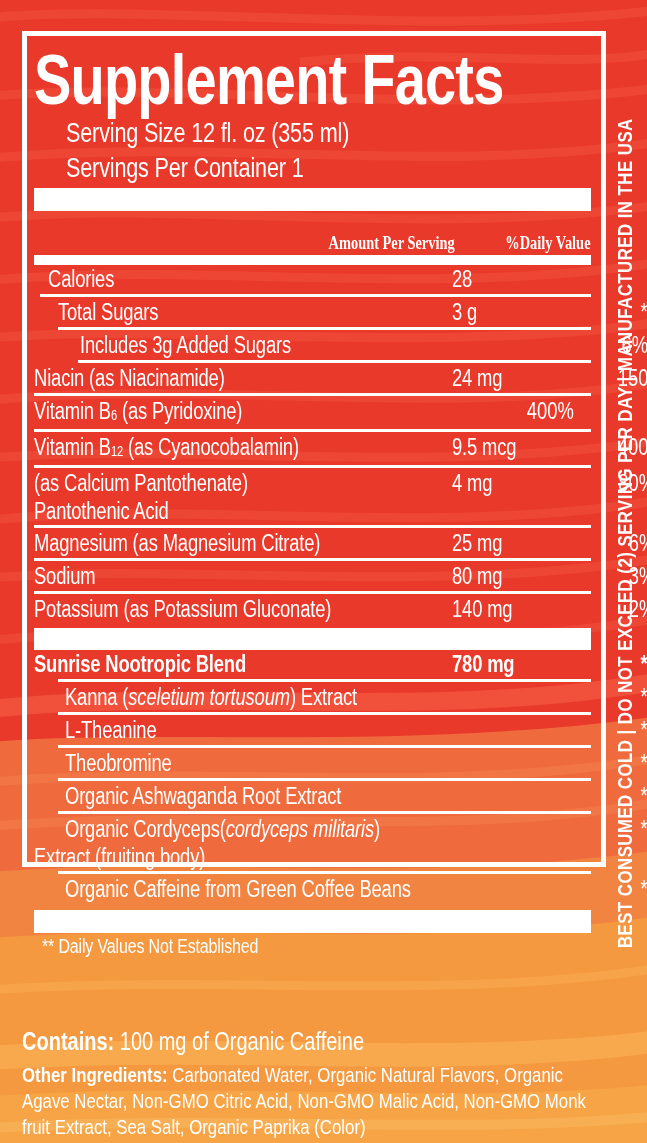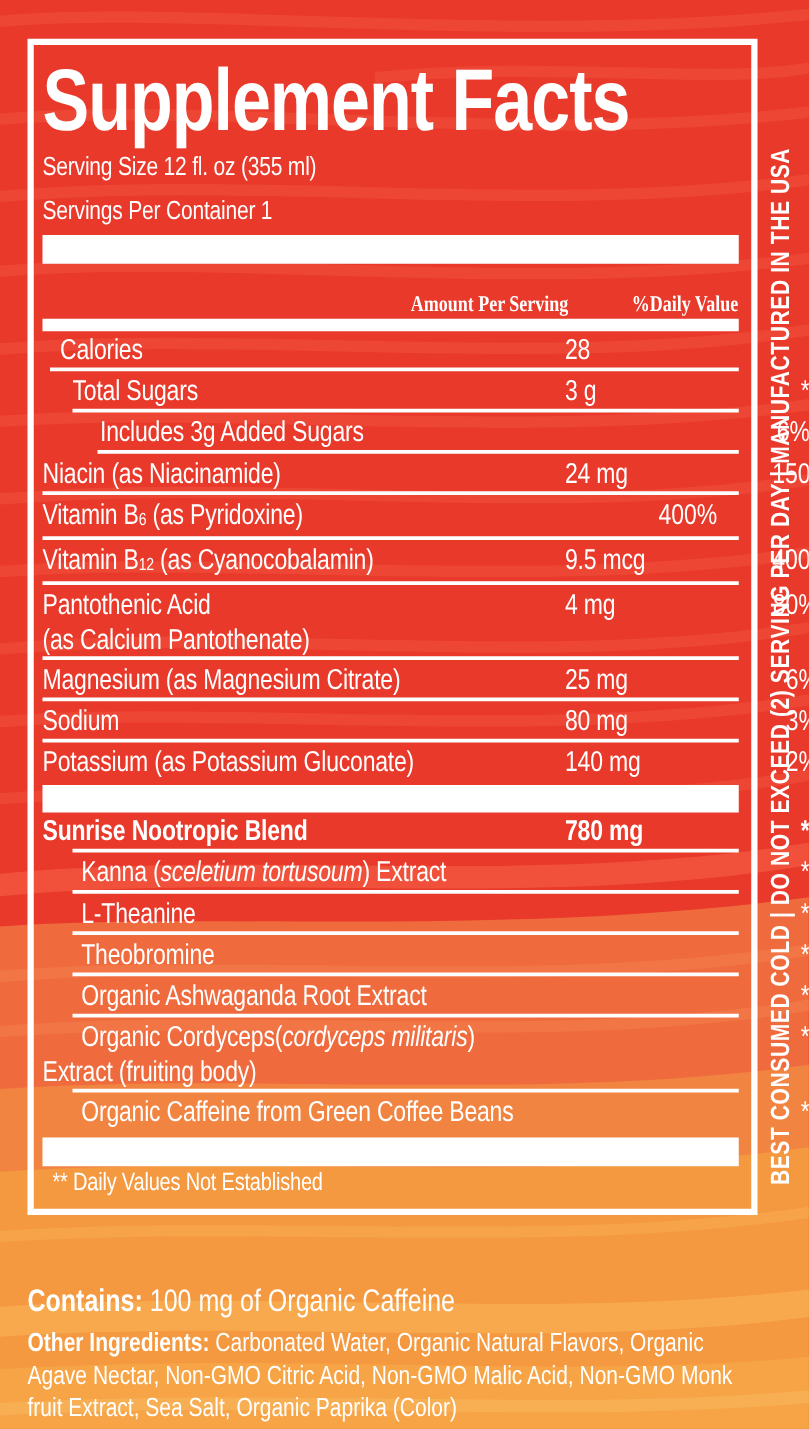--- a/index.html
+++ b/index.html
@@ -7,28 +7,28 @@
     width:647px;height:1143px;position:relative;overflow:hidden;
     font-family:"Liberation Sans",sans-serif;color:#fff;background:#E9392B;
   }
   svg.bg{position:absolute;left:0;top:0;z-index:0;}
 
   
   .cx{display:inline-block;transform:scaleX(0.8);transform-origin:0 50%;white-space:nowrap;letter-spacing:-0.2px;}
   .cxr{display:inline-block;transform:scaleX(0.8);transform-origin:100% 50%;white-space:nowrap;}
 
   .panel{
-    position:absolute;left:22px;top:31px;width:584px;height:941px;
+    position:absolute;left:22px;top:31px;width:584px;height:836px;
     border:5px solid #fff;box-sizing:border-box;z-index:2;
   }
   .inner{margin:0 10px 0 7px;position:relative;}
 
   .title{margin:8px 0 0 0;line-height:72px;font-size:70px;font-weight:bold;
          transform:scaleX(0.8);transform-origin:0 50%;white-space:nowrap;letter-spacing:-1px;}
-  .srv{line-height:35px;font-size:21px;}
+  .srv{line-height:35px;font-size:27px;margin-left:32px;}
   .srv:first-of-type{margin-top:8px;}
 
   .bar{background:#fff;}
   .bar1{height:23px;margin-top:2px;}
   .bar2{height:10px;margin-top:1px;}
   .bar3{height:22px;margin-top:3px;}
   .bar4{height:23px;margin-top:6px;}
 
   .colhead{position:relative;height:22px;margin-top:21px;font-size:18px;font-weight:bold;line-height:22px;font-family:Liberation Serif, serif;}
   .ch-amt{position:absolute;right:136px;top:0;}
@@ -134,22 +134,22 @@
       <span class="nm"><span class="cx"><span>Vitamin B</span><span class="sub">6</span><span> (as Pyridoxine)</span></span></span>
       <span class="dv"><span class="cxr">400%</span></span>
     </div>
     <div class="row">
       <span class="nm"><span class="cx"><span>Vitamin B</span><span class="sub">12</span><span> (as Cyanocobalamin)</span></span></span>
       <span class="amt"><span class="cx">9.5 mcg</span></span>
       <span class="dv"><span class="cxr">400%</span></span>
     </div>
     <div class="row two">
       <span class="nm">
+        <span class="blk"><span class="cx">(as Calcium Pantothenate)</span></span>
         <span class="blk"><span class="cx">Pantothenic Acid</span></span>
-        <span class="blk"><span class="cx">(as Calcium Pantothenate)</span></span>
       </span>
       <span class="amt"><span class="cx">4 mg</span></span>
       <span class="dv"><span class="cxr">80%</span></span>
     </div>
     <div class="row">
       <span class="nm"><span class="cx">Magnesium (as Magnesium Citrate)</span></span>
       <span class="amt"><span class="cx">25 mg</span></span>
       <span class="dv"><span class="cxr">6%</span></span>
     </div>
     <div class="row">

